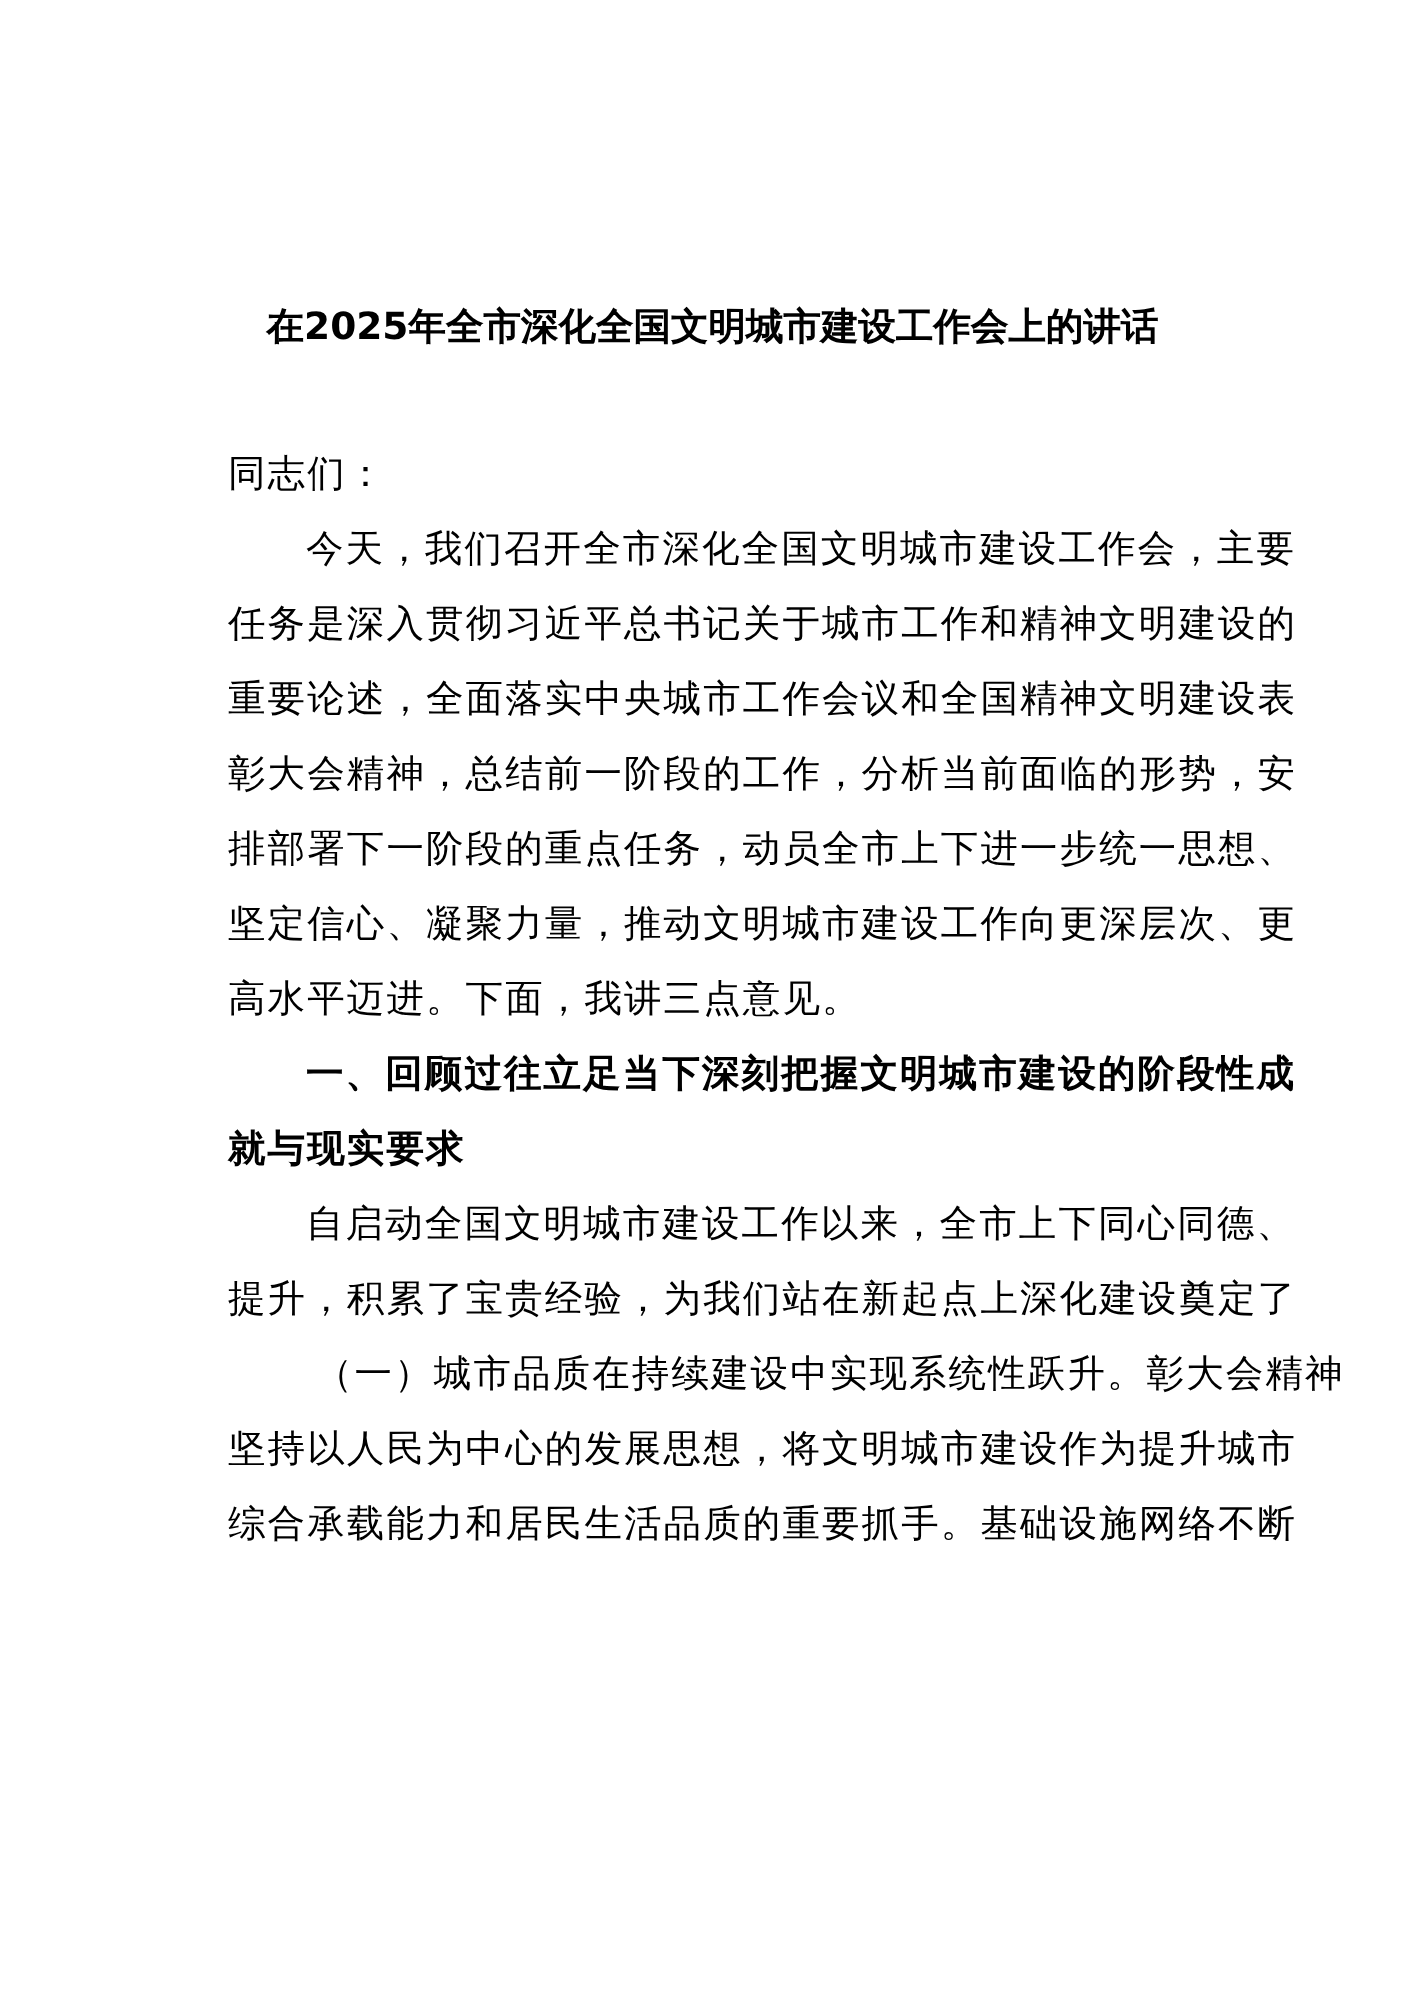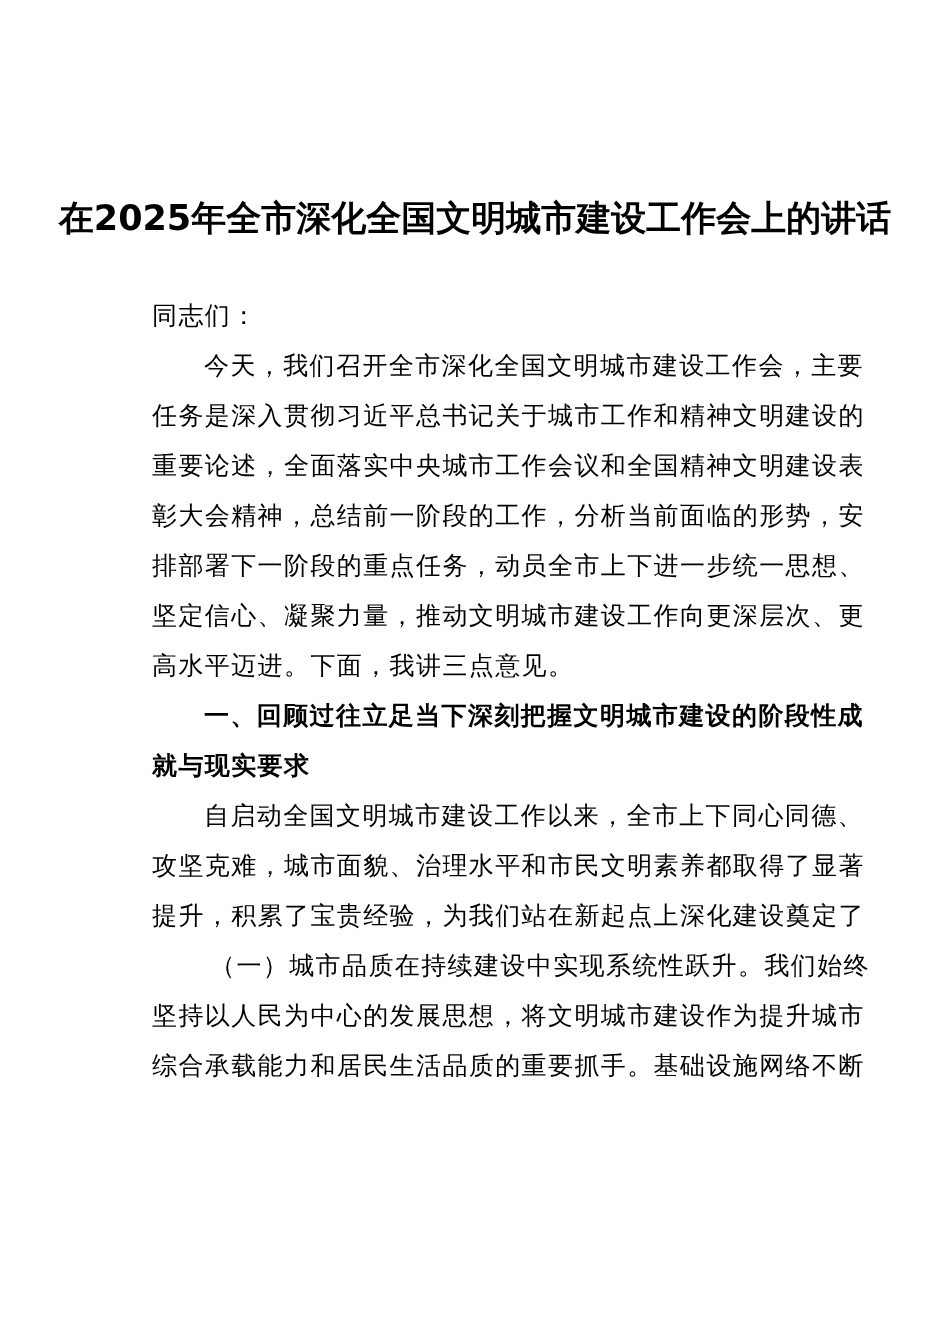--- a/index.html
+++ b/index.html
@@ -22,21 +22,21 @@
       width: 950px;
       height: 1344px;
       background: #ffffff;
     }
     .title {
       position: absolute;
       left: 0;
       top: 198px;
       width: 950px;
       text-align: center;
-      font-size: 35px;
+      font-size: 25px;
       line-height: 40px;
       font-weight: bold;
       letter-spacing: 0px;
       white-space: nowrap;
     }
     .body-text {
       position: absolute;
       left: 128px;
       width: 700px;
       font-size: 25px;
@@ -74,21 +74,20 @@
     <span class="line">重要论述，全面落实中央城市工作会议和全国精神文明建设表</span>
     <span class="line">彰大会精神，总结前一阶段的工作，分析当前面临的形势，安</span>
     <span class="line">排部署下一阶段的重点任务，动员全市上下进一步统一思想、</span>
     <span class="line">坚定信心、凝聚力量，推动文明城市建设工作向更深层次、更</span>
     <span class="line">高水平迈进。下面，我讲三点意见。</span>
 
     <span class="line indent bold">一、回顾过往立足当下深刻把握文明城市建设的阶段性成</span>
     <span class="line bold">就与现实要求</span>
 
     <span class="line indent">自启动全国文明城市建设工作以来，全市上下同心同德、</span>
-    <span class="line">攻坚克难，城市面貌、治理水平和市民文明素养都取得了显著</span>
     <span class="line">提升，积累了宝贵经验，为我们站在新起点上深化建设奠定了</span>
 
-    <span class="line indent-sub">（一）城市品质在持续建设中实现系统性跃升。我们始终</span>
+    <span class="line indent-sub">（一）城市品质在持续建设中实现系统性跃升。彰大会精神</span>
     <span class="line">坚持以人民为中心的发展思想，将文明城市建设作为提升城市</span>
     <span class="line">综合承载能力和居民生活品质的重要抓手。基础设施网络不断</span>
   </div>
 
 </div>
 
 </body></html>

